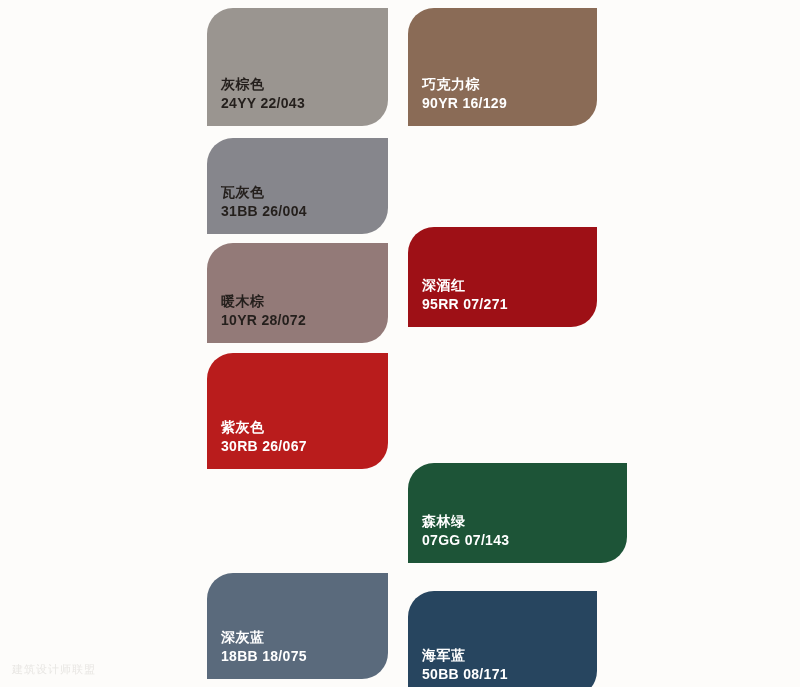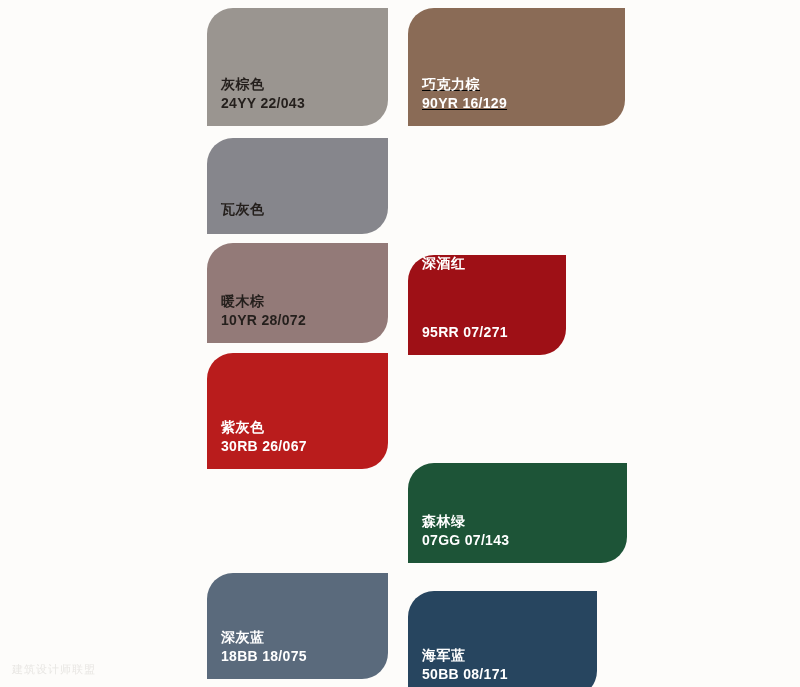--- a/index.html
+++ b/index.html
@@ -77,32 +77,33 @@
   }
 </style>
 </head>
 <body>
 
 <div id="palette-board" style="background: rgb(253, 252, 250);">
     <div class="swatch col-left text-dark" style="left: 207px; width: 181px; top: 8px; height: 118px; background: rgb(154, 149, 144);">
       <div class="swatch-name">灰棕色</div>
       <div class="swatch-code">24YY 22/043</div>
     </div>
-    <div class="swatch col-right text-light" style="left: 408px; width: 217px; top: 8px; height: 118px; background: rgb(138, 107, 86); text-decoration: underline;">
+    <div class="swatch col-right text-light" style="left: 408px; width: 189px; top: 8px; height: 118px; background: rgb(138, 107, 86);">
       <div class="swatch-name">巧克力棕</div>
       <div class="swatch-code">90YR 16/129</div>
     </div>
     <div class="swatch col-left text-dark" style="left: 207px; width: 181px; top: 138px; height: 96px; background: rgb(134, 134, 140);">
       <div class="swatch-name">瓦灰色</div>
+      <div class="swatch-code">31BB 26/004</div>
     </div>
     <div class="swatch col-left text-dark" style="left: 207px; width: 181px; top: 243px; height: 100px; background: rgb(147, 122, 120);">
       <div class="swatch-name">暖木棕</div>
       <div class="swatch-code">10YR 28/072</div>
     </div>
-    <div class="swatch col-right text-light" style="left: 408px; width: 158px; top: 255px; height: 100px; background: rgb(158, 16, 22); justify-content: space-between;">
+    <div class="swatch col-right text-light" style="left: 408px; width: 189px; top: 227px; height: 100px; background: rgb(158, 16, 22);">
       <div class="swatch-name">深酒红</div>
       <div class="swatch-code">95RR 07/271</div>
     </div>
     <div class="swatch col-left text-light" style="left: 207px; width: 181px; top: 353px; height: 116px; background: #b91c1c;">
       <div class="swatch-name">紫灰色</div>
       <div class="swatch-code">30RB 26/067</div>
     </div>
     <div class="swatch col-right text-light" style="left: 408px; width: 219px; top: 463px; height: 100px; background: rgb(29, 84, 55);">
       <div class="swatch-name">森林绿</div>
       <div class="swatch-code">07GG 07/143</div>

